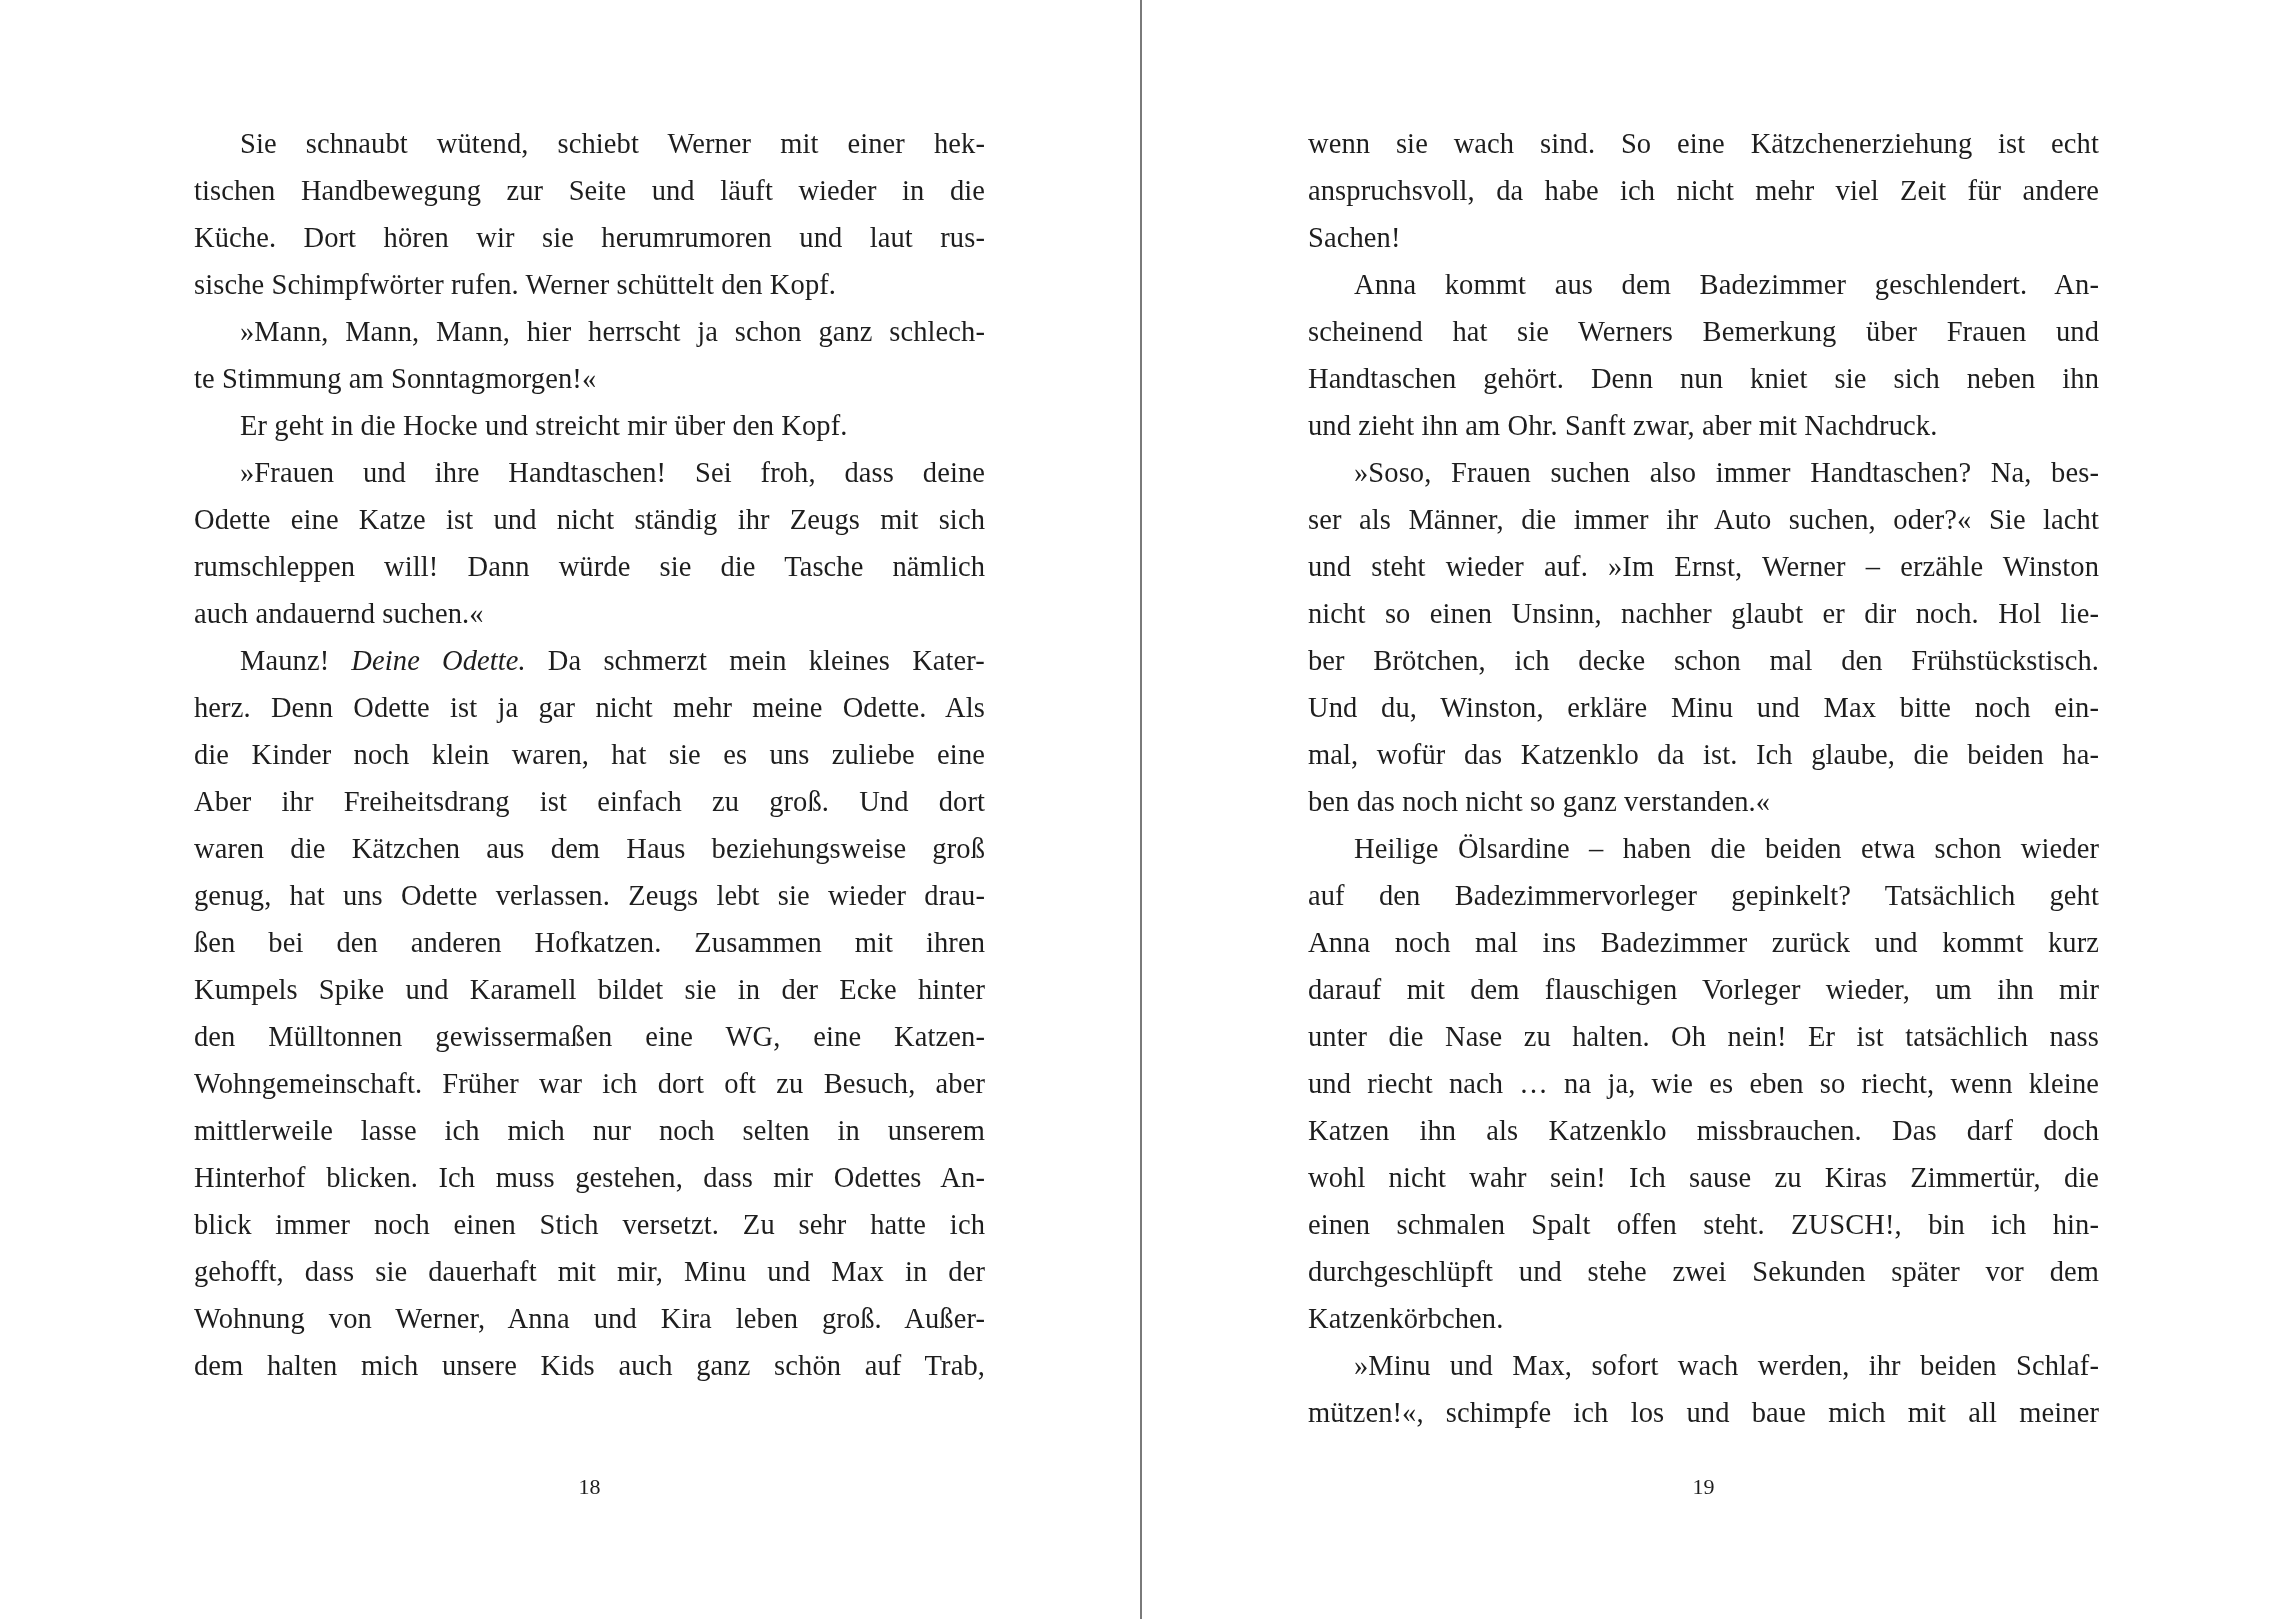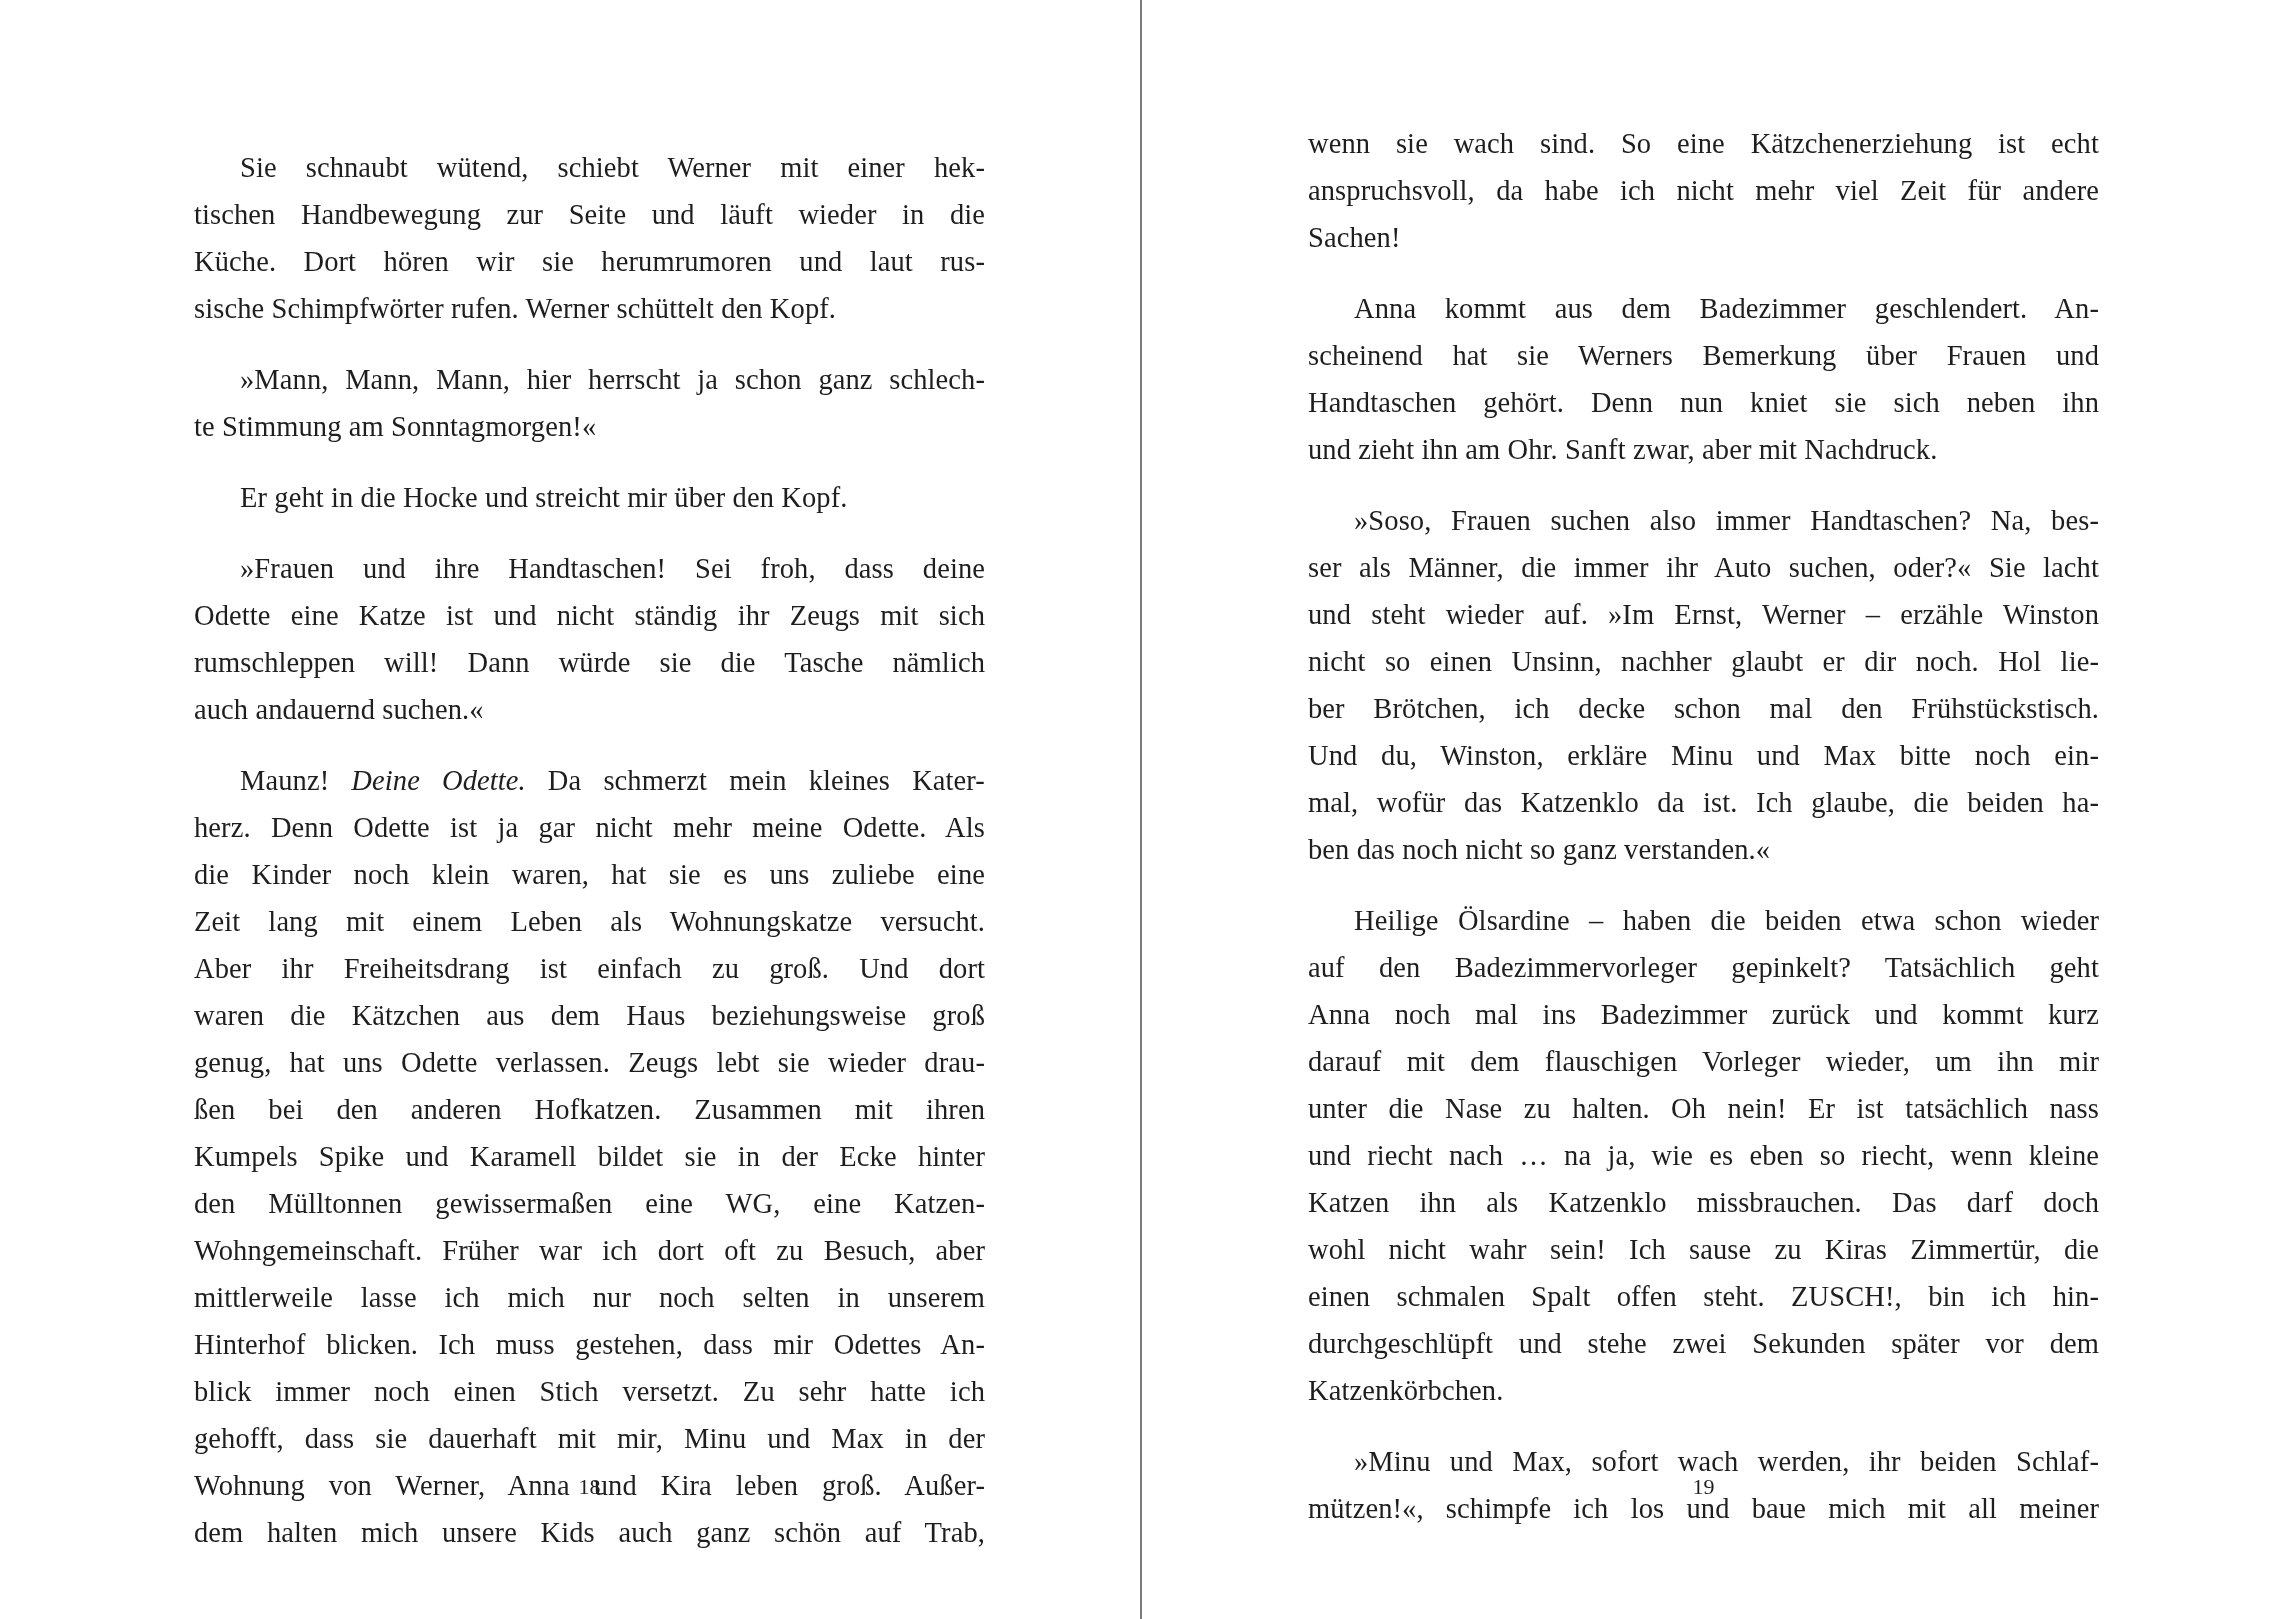--- a/index.html
+++ b/index.html
@@ -48,21 +48,21 @@
   .page-right .text-block { left: 167px; }
   .paragraph { margin: 0; }
   .line {
     text-align: justify;
     text-align-last: left;
     white-space: normal;
     height: 47px;
     overflow: hidden;
   }
   .line.justify { text-align-last: justify; }
-  .line.indent  { text-indent: 46px; margin-top: 24px; }
+  .line.indent  { text-indent: 46px; }
   .italic { font-style: italic; }
   .page-num {
     position: absolute;
     top: 1474px;
     width: 791px;
     text-align: center;
     font-size: 22px;
     color: #1e1e1e;
   }
   .page-left  .page-num { left: 194px; }
@@ -91,21 +91,20 @@
         <div class="paragraph">
           <div class="line justify indent">»Frauen und ihre Handtaschen! Sei froh, dass deine</div>
           <div class="line justify">Odette eine Katze ist und nicht ständig ihr Zeugs mit sich</div>
           <div class="line justify">rumschleppen will! Dann würde sie die Tasche nämlich</div>
           <div class="line">auch andauernd suchen.«</div>
         </div>
         <div class="paragraph">
           <div class="line justify indent"><span>Maunz! </span><span class="italic">Deine Odette.</span><span> Da schmerzt mein kleines Kater-</span></div>
           <div class="line justify">herz. Denn Odette ist ja gar nicht mehr meine Odette. Als</div>
           <div class="line justify">die Kinder noch klein waren, hat sie es uns zuliebe eine</div>
-          <div class="line justify">Zeit lang mit einem Leben als Wohnungskatze versucht.</div>
           <div class="line justify">Aber ihr Freiheitsdrang ist einfach zu groß. Und dort</div>
           <div class="line justify">waren die Kätzchen aus dem Haus beziehungsweise groß</div>
           <div class="line justify">genug, hat uns Odette verlassen. Zeugs lebt sie wieder drau-</div>
           <div class="line justify">ßen bei den anderen Hofkatzen. Zusammen mit ihren</div>
           <div class="line justify">Kumpels Spike und Karamell bildet sie in der Ecke hinter</div>
           <div class="line justify">den Mülltonnen gewissermaßen eine WG, eine Katzen-</div>
           <div class="line justify">Wohngemeinschaft. Früher war ich dort oft zu Besuch, aber</div>
           <div class="line justify">mittlerweile lasse ich mich nur noch selten in unserem</div>
           <div class="line justify">Hinterhof blicken. Ich muss gestehen, dass mir Odettes An-</div>
           <div class="line justify">blick immer noch einen Stich versetzt. Zu sehr hatte ich</div>

